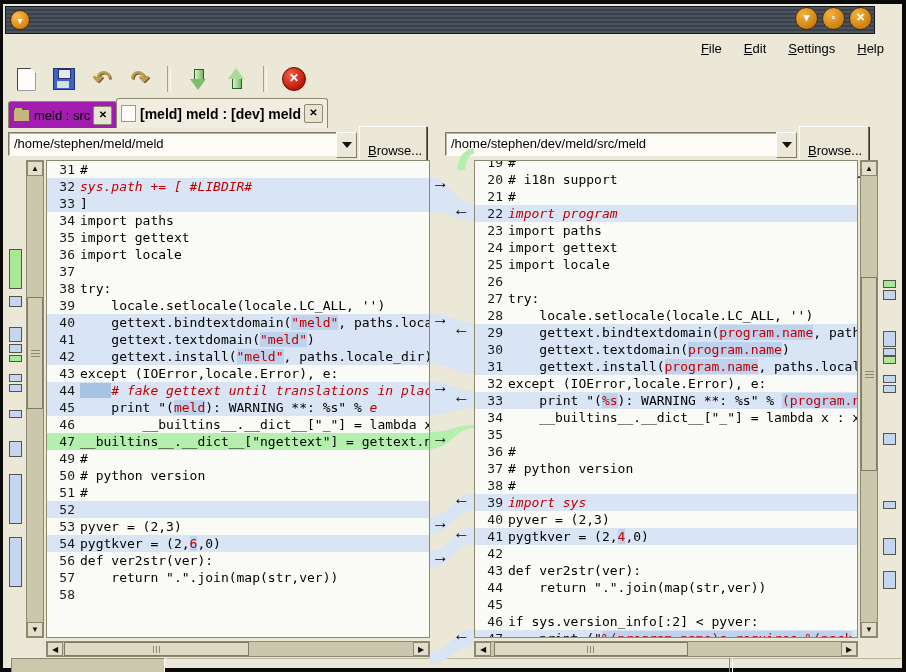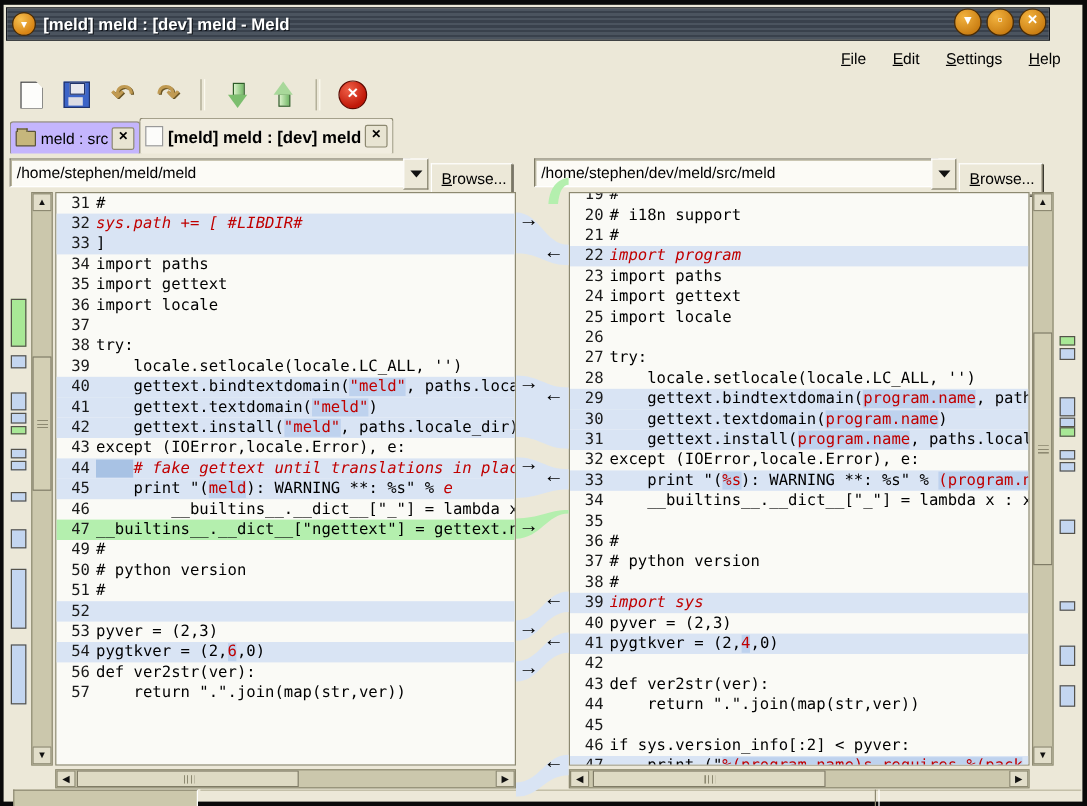--- a/index.html
+++ b/index.html
@@ -41,40 +41,40 @@
   .arrow-v .stem{position:absolute;left:4px;width:8px;height:9px;background:linear-gradient(90deg,#d8f2c8,#74b868);border:1px solid #2e5c28;}
   .arrow-v .head{position:absolute;left:0;width:0;height:0;border-left:8px solid transparent;border-right:8px solid transparent;}
   .arr-down .stem{top:1px;}
   .arr-down .head{bottom:0;border-top:11px solid #7cbe6e;}
   .arr-up .stem{bottom:1px;}
   .arr-up .head{top:0;border-bottom:11px solid #a8d89a;}
   .ic-stop{width:22px;height:22px;border-radius:50%;background:radial-gradient(circle at 35% 30%,#f06048,#c01808 70%);
     border:1px solid #5c0800;color:#fff;font-weight:bold;font-size:12px;line-height:21px;text-align:center;}
 
   
-  .tab{position:absolute;display:flex;align-items:center;background:#c4b5fd;
+  .tab{position:absolute;display:flex;align-items:center;background:#a21caf;
     border:1px solid #8d8971;border-bottom:none;border-radius:3px 3px 0 0;padding:0 4px;}
   .tab.active{background:#f1ede0;font-weight:bold;font-size:14px;}
   .tab .tab-close{width:17px;height:17px;margin-left:3px;background:#e8e4d2;border:1px solid #8d8971;
     font-size:10px;font-weight:bold;line-height:15px;text-align:center;border-radius:2px;}
   .ic-folder{width:15px;height:11px;background:#c6b67c;border:1px solid #5a5336;border-radius:1px;position:relative;margin-right:4px;}
   .ic-folder:before{content:"";position:absolute;left:0;top:-3px;width:7px;height:2px;background:#c6b67c;border:1px solid #5a5336;border-bottom:none;}
   .ic-page{width:13px;height:15px;background:#fcfcfa;border:1px solid #999;margin-right:4px;}
 
   
   .entry{position:absolute;top:128px;height:22px;background:#fcfbf6;border:1px solid #7f7b66;
     border-bottom-color:#fff;border-right-color:#fff;box-shadow:inset 1px 1px 0 #b9b59c;
     line-height:22px;padding-left:5px;white-space:nowrap;overflow:hidden;}
   .combo-btn{position:absolute;top:128px;width:19px;height:24px;background:#ece8d8;
     border:1px solid #fff;border-right-color:#7f7b66;border-bottom-color:#7f7b66;
     display:flex;align-items:center;justify-content:center;}
   .combo-btn .tri{width:0;height:0;border-left:5px solid transparent;border-right:5px solid transparent;border-top:6px solid #111;}
-  .browse-btn{position:absolute;top:132px;height:25px;background:#ece8d8;border:1px solid #fff;
+  .browse-btn{position:absolute;top:122px;height:25px;background:#ece8d8;border:1px solid #fff;
     border-right-color:#6f6b58;border-bottom-color:#6f6b58;box-shadow:1px 1px 0 #3a382e;
-    text-align:left;line-height:23px;padding:0 8px;}
+    text-align:left;line-height:23px;padding:12px 8px;}
   .browse-btn u{text-decoration:underline;}
 
   
   .pane{position:absolute;top:156px;width:384px;height:478px;background:#fafaf6;
     border:1px solid #8d8971;box-sizing:border-box;overflow:hidden;}
   .code-row{display:flex;height:17px;line-height:17px;font-family:"DejaVu Sans Mono",monospace;font-size:13px;white-space:pre;}
   .code-row .ln{flex:0 0 28px;text-align:right;padding-right:3px;color:#1a1a1a;}
   .code-row .ct{flex:1 1 auto;overflow:hidden;padding-left:2px;}
   .bg-blue{background:#d9e4f4;}
   .bg-green{background:#b4efae;}
@@ -115,21 +115,20 @@
 </head>
 <body>
 
 <div id="screen">
 <div id="win">
 
   <div class="titlebar">
     <div class="app-icon">
           <span>▾</span>
         </div>
-    <div class="title">[meld] meld : [dev] meld - Meld</div>
   </div>
   <div class="winbtns">
     <div class="winbtn">▾</div>
     <div class="winbtn">▫</div>
     <div class="winbtn">✕</div>
   </div>
 
   <div class="menubar">
     <div class="menu-item u-first"><u>F</u>ile</div>
     <div class="menu-item u-first"><u>E</u>dit</div>
@@ -234,20 +233,21 @@
           <div class="code-row"><span class="ln">46</span><span class="ct"><span class="seg-n">        __builtins__.__dict__["_"] = lambda x : x</span></span></div>
           <div class="code-row bg-green"><span class="ln">47</span><span class="ct"><span class="seg-n">__builtins__.__dict__["ngettext"] = gettext.ngettext</span></span></div>
           <div class="code-row"><span class="ln">49</span><span class="ct"><span class="seg-n">#</span></span></div>
           <div class="code-row"><span class="ln">50</span><span class="ct"><span class="seg-n"># python version</span></span></div>
           <div class="code-row"><span class="ln">51</span><span class="ct"><span class="seg-n">#</span></span></div>
           <div class="code-row bg-blue"><span class="ln">52</span><span class="ct"></span></div>
           <div class="code-row"><span class="ln">53</span><span class="ct"><span class="seg-n">pyver = (2,3)</span></span></div>
           <div class="code-row bg-blue"><span class="ln">54</span><span class="ct"><span class="seg-n">pygtkver = (2,</span><span class="seg-h">6</span><span class="seg-n">,0)</span></span></div>
           <div class="code-row"><span class="ln">56</span><span class="ct"><span class="seg-n">def ver2str(ver):</span></span></div>
           <div class="code-row"><span class="ln">57</span><span class="ct"><span class="seg-n">    return ".".join(map(str,ver))</span></span></div>
+          <div class="code-row"><span class="ln">58</span><span class="ct"></span></div>
         </div>
   </div>
 
   <svg style="position:absolute;left:427px;top:140px;z-index:2;" width="44" height="520" viewBox="0 0 44 520">
     <path d="M44,4 C32,6 28,15 27,26 L35,26 C36,16 39,10 44,10 Z" fill="#b4efae"></path>
     <path d="M0,33 C20,33 24,60 44,60 L44,77 C24,77 20,67 0,67 Z" fill="#d9e4f4"></path>
     <path d="M0,169 C20,169 24,179 44,179 L44,230 C24,230 20,220 0,220 Z" fill="#d9e4f4"></path>
     <path d="M0,237 C20,237 24,247 44,247 L44,264 C24,264 20,271 0,271 Z" fill="#d9e4f4"></path>
     <path d="M0,288 C20,288 26,281 44,281 L44,284 C26,284 20,305 0,305 Z" fill="#b4efae"></path>
     <path d="M0,373 C20,373 24,349 44,349 L44,366 C24,366 20,390 0,390 Z" fill="#d9e4f4"></path>

